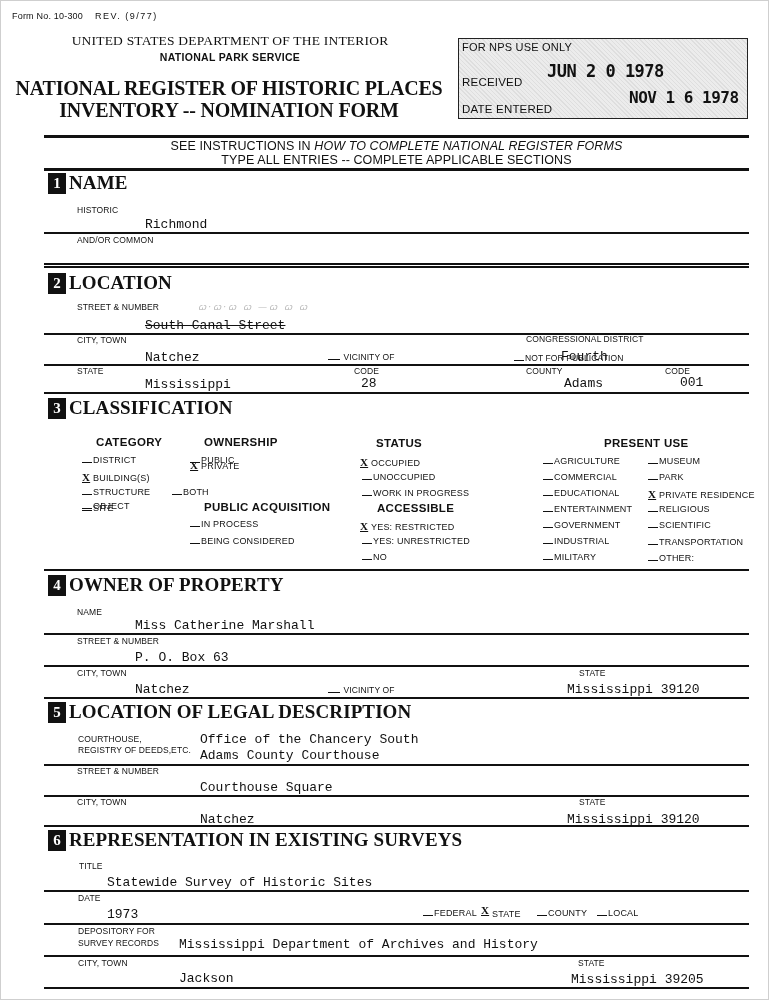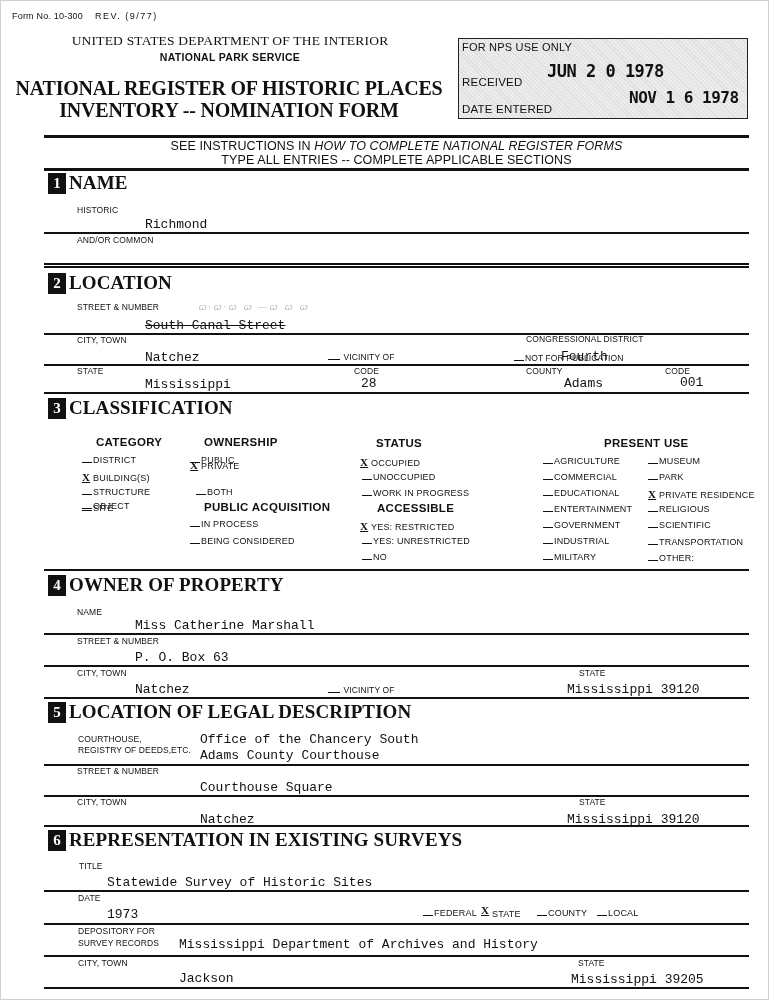--- a/index.html
+++ b/index.html
@@ -121,21 +121,21 @@
 <div class="col-h" style="left:96px;top:436px;">CATEGORY</div>
 <div class="opt" style="left:82px;top:455px;"><span class="blank"></span><span>DISTRICT</span></div>
 <div class="opt" style="left:82px;top:471px;"><span class="check">X</span><span>BUILDING(S)</span></div>
 <div class="opt" style="left:82px;top:487px;"><span class="blank"></span><span>STRUCTURE</span></div>
 <div class="opt" style="left:82px;top:503px;"><span class="blank"></span><span>SITE</span></div>
 <div class="opt" style="left:82px;top:501px;"><span class="blank"></span><span>OBJECT</span></div>
 
 <div class="col-h" style="left:204px;top:436px;">OWNERSHIP</div>
 <div class="opt" style="left:190px;top:455px;"><span class="blank"></span><span>PUBLIC</span></div>
 <div class="opt" style="left:190px;top:459px;"><span class="check">X</span><span>PRIVATE</span></div>
-<div class="opt" style="left:196px;top:487px;"><span class="blank"></span><span>BOTH</span></div>
+<div class="opt" style="left:172px;top:487px;"><span class="blank"></span><span>BOTH</span></div>
 <div class="col-h" style="left:204px;top:501px;">PUBLIC ACQUISITION</div>
 <div class="opt" style="left:190px;top:519px;"><span class="blank"></span><span>IN PROCESS</span></div>
 <div class="opt" style="left:190px;top:536px;"><span class="blank"></span><span>BEING CONSIDERED</span></div>
 
 <div class="col-h" style="left:376px;top:437px;">STATUS</div>
 <div class="opt" style="left:360px;top:456px;"><span class="check">X</span><span>OCCUPIED</span></div>
 <div class="opt" style="left:362px;top:472px;"><span class="blank"></span><span>UNOCCUPIED</span></div>
 <div class="opt" style="left:362px;top:488px;"><span class="blank"></span><span>WORK IN PROGRESS</span></div>
 <div class="col-h" style="left:377px;top:502px;">ACCESSIBLE</div>
 <div class="opt" style="left:360px;top:520px;"><span class="check">X</span><span>YES: RESTRICTED</span></div>

